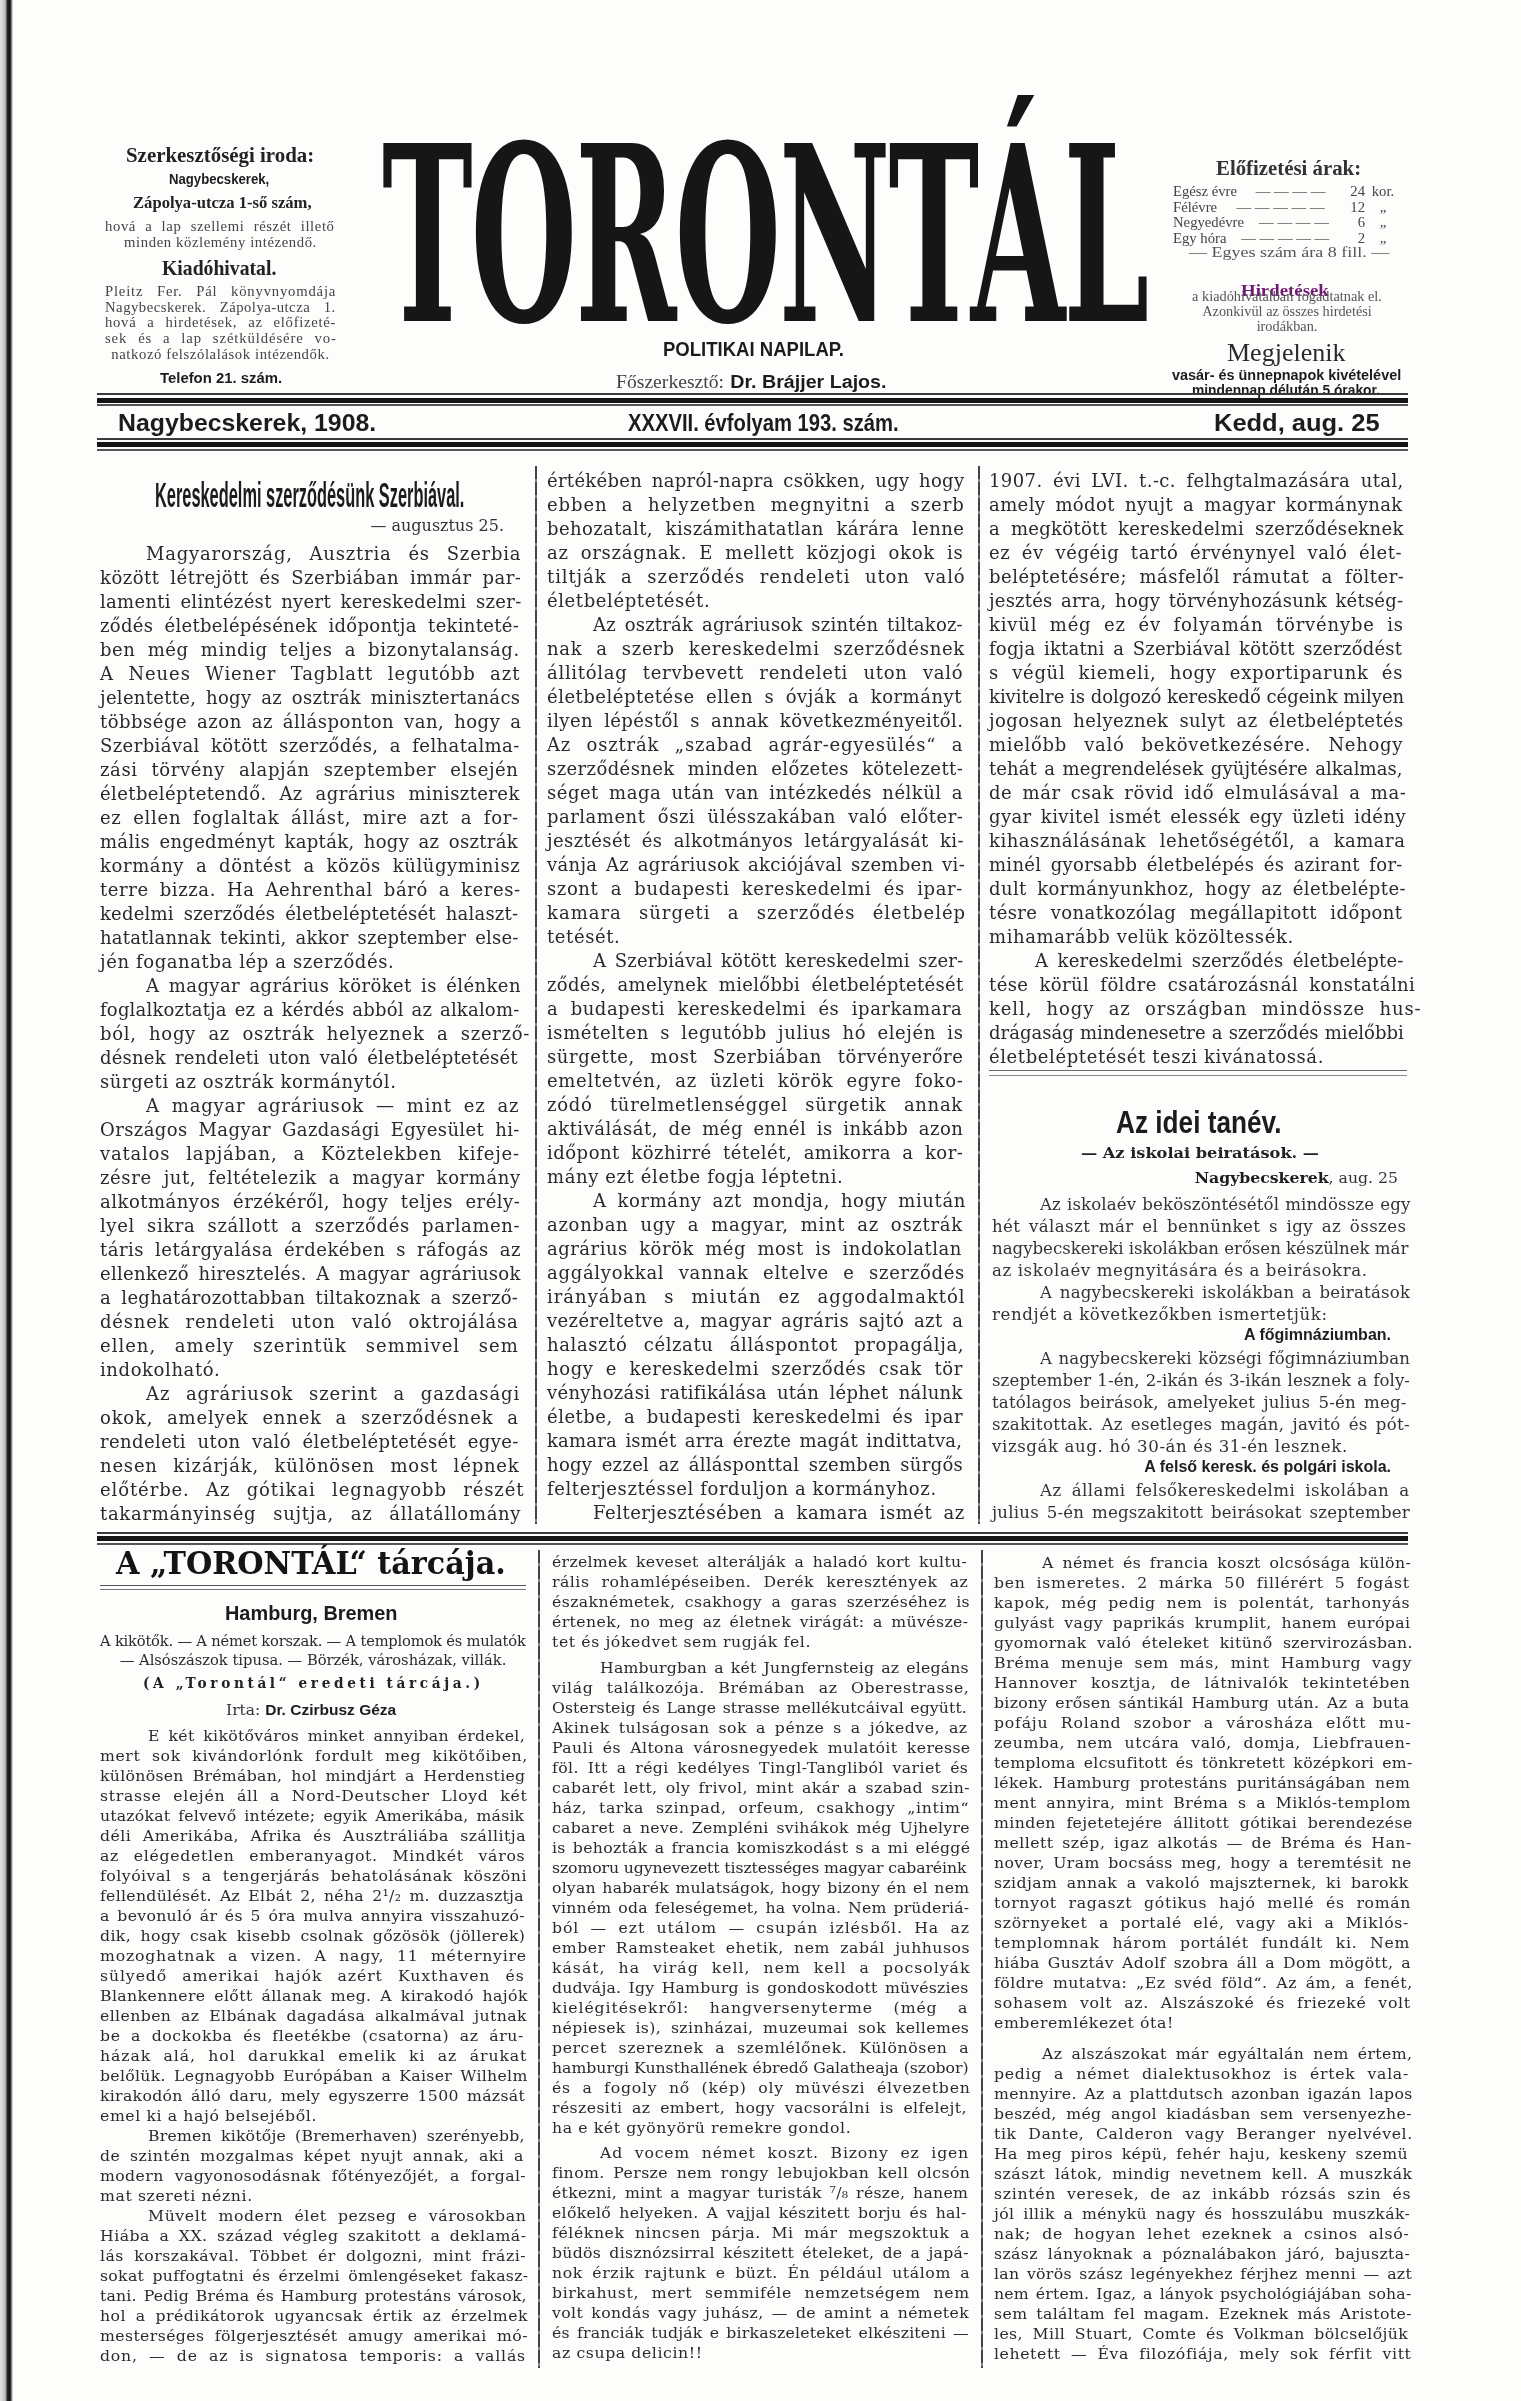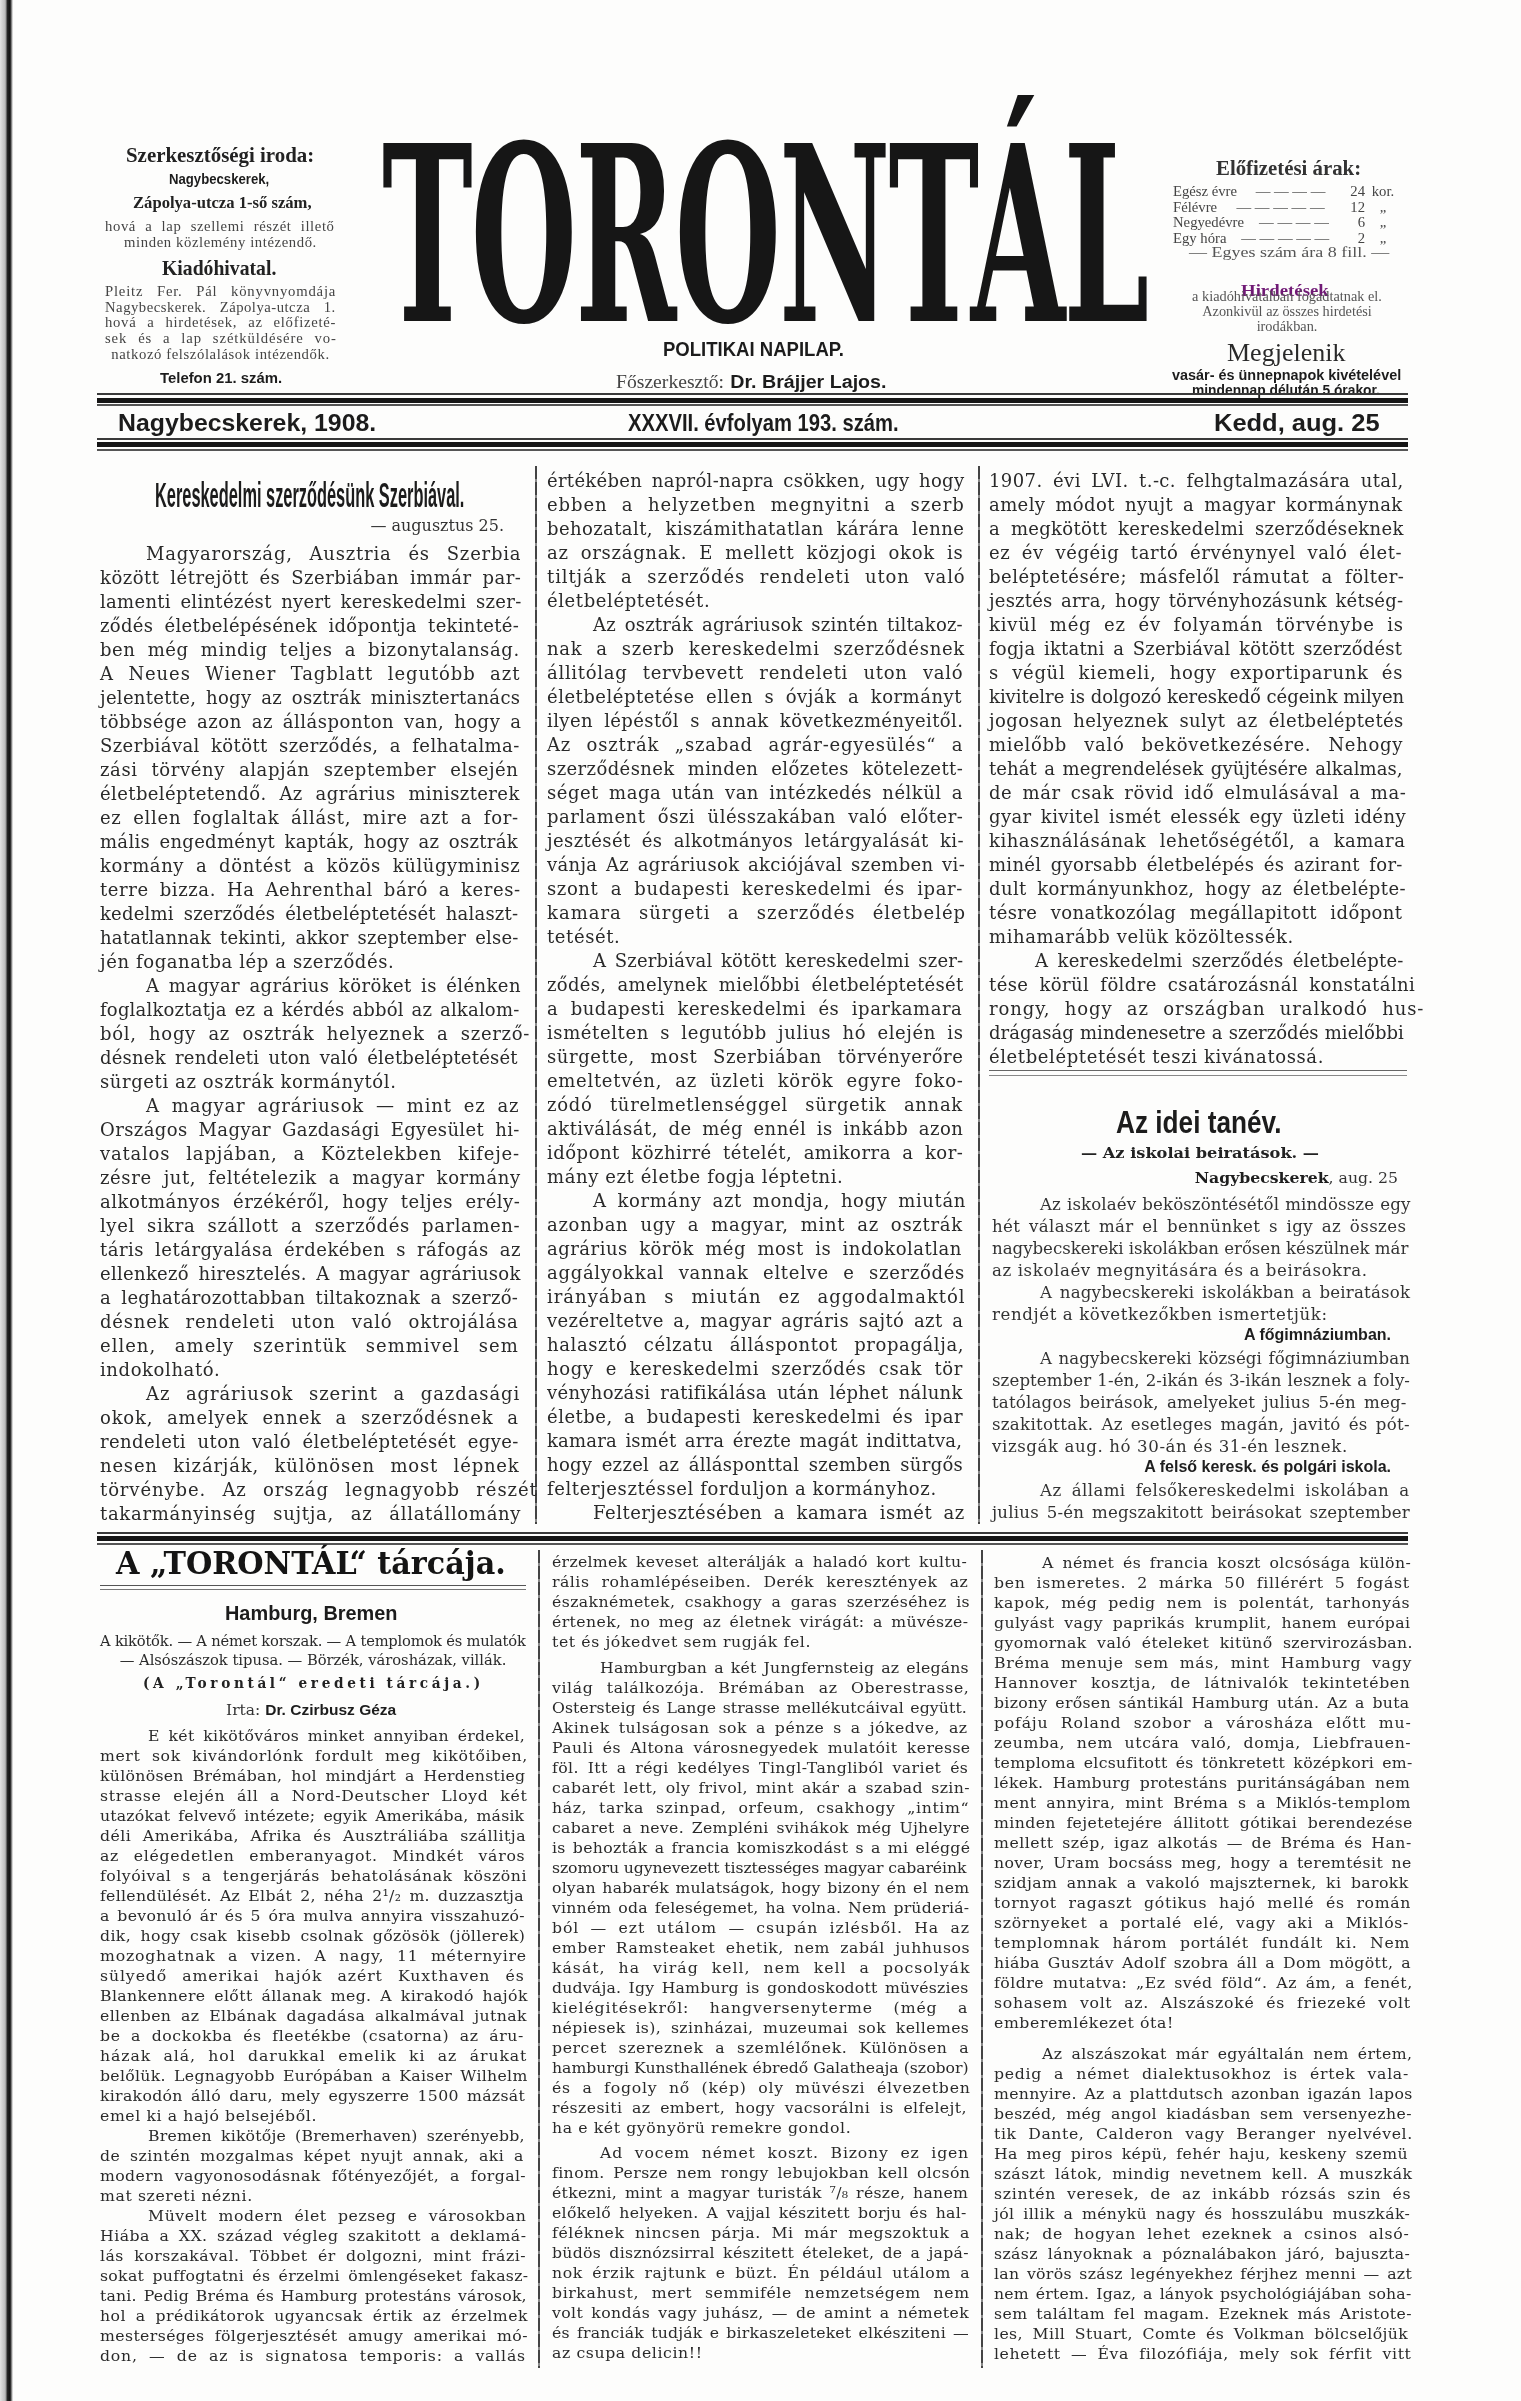--- a/index.html
+++ b/index.html
@@ -165,21 +165,21 @@
         <div class="ln"><span style="letter-spacing: 0.3px; word-spacing: 4.3px;">a leghatározottabban tiltakoznak a szerző-</span></div>
         <div class="ln"><span style="letter-spacing: 0.8px; word-spacing: 9.6px;">désnek rendeleti uton való oktrojálása</span></div>
         <div class="ln"><span style="letter-spacing: 1px; word-spacing: 12px;">ellen, amely szerintük semmivel sem</span></div>
         <div class="ln last"><span style="letter-spacing: 0.6px;">indokolható.</span></div>
       </div>
       <div class="para">
         <div class="ln ind"><span style="letter-spacing: 0.9px; word-spacing: 9px;">Az agráriusok szerint a gazdasági</span></div>
         <div class="ln"><span style="letter-spacing: 0.8px; word-spacing: 7.3px;">okok, amelyek ennek a szerződésnek a</span></div>
         <div class="ln"><span style="letter-spacing: 0.4px; word-spacing: 5.4px;">rendeleti uton való életbeléptetését egye-</span></div>
         <div class="ln"><span style="letter-spacing: 0.8px; word-spacing: 9.1px;">nesen kizárják, különösen most lépnek</span></div>
-        <div class="ln"><span style="letter-spacing: 0.9px; word-spacing: 9.7px;">törvénybe. Az ország legnagyobb részét</span></div>
+        <div class="ln"><span style="letter-spacing: 0.9px; word-spacing: 9.7px;">előtérbe. Az gótikai legnagyobb részét</span></div>
         <div class="ln"><span style="letter-spacing: 0.7px; word-spacing: 10.5px;">takarmányinség sujtja, az állatállomány</span></div>
       </div>
     </div>
   <div class="flow body-up" style="left:547px;top:469px;width:418px">
       <div class="para">
         <div class="ln"><span style="letter-spacing: 0.3px; word-spacing: 3.6px;">értékében napról-napra csökken, ugy hogy</span></div>
         <div class="ln"><span style="letter-spacing: 0.9px; word-spacing: 7.8px;">ebben a helyzetben megnyitni a szerb</span></div>
         <div class="ln"><span style="letter-spacing: 0.4px; word-spacing: 6.6px;">behozatalt, kiszámithatatlan kárára lenne</span></div>
         <div class="ln"><span style="letter-spacing: 0.7px; word-spacing: 5.7px;">az országnak. E mellett közjogi okok is</span></div>
         <div class="ln"><span style="letter-spacing: 0.9px; word-spacing: 8px;">tiltják a szerződés rendeleti uton való</span></div>
@@ -251,21 +251,21 @@
         <div class="ln"><span style="letter-spacing: 0.4px; word-spacing: 3.1px;">gyar kivitel ismét elessék egy üzleti idény</span></div>
         <div class="ln"><span style="letter-spacing: 0.5px; word-spacing: 7.4px;">kihasználásának lehetőségétől, a kamara</span></div>
         <div class="ln"><span style="letter-spacing: 0.3px; word-spacing: 3.4px;">minél gyorsabb életbelépés és azirant for-</span></div>
         <div class="ln"><span style="letter-spacing: 0.4px; word-spacing: 4.4px;">dult kormányunkhoz, hogy az életbelépte-</span></div>
         <div class="ln"><span style="letter-spacing: 0.4px; word-spacing: 7.3px;">tésre vonatkozólag megállapitott időpont</span></div>
         <div class="ln last"><span style="letter-spacing: 0.6px;">mihamarább velük közöltessék.</span></div>
       </div>
       <div class="para">
         <div class="ln ind"><span style="letter-spacing: 0.2px; word-spacing: 3.5px;">A kereskedelmi szerződés életbelépte-</span></div>
         <div class="ln"><span style="letter-spacing: 0.4px; word-spacing: 5px;">tése körül földre csatározásnál konstatálni</span></div>
-        <div class="ln"><span style="letter-spacing: 0.9px; word-spacing: 7.7px;">rongy, hogy az országban uralkodó hus-</span></div>
+        <div class="ln"><span style="letter-spacing: 0.9px; word-spacing: 7.7px;">kell, hogy az országban mindössze hus-</span></div>
         <div class="ln"><span style="letter-spacing: 0.03px; word-spacing: 0.4px;">drágaság mindenesetre a szerződés mielőbbi</span></div>
         <div class="ln last"><span style="letter-spacing: 0.6px;">életbeléptetését teszi kivánatossá.</span></div>
       </div>
     </div>
 
   <div class="abs" style="left:989px;top:1070px;width:418px;height:5.7px;border-top:1.4px solid #666;border-bottom:1px solid #888"></div>
 
   <div class="abs fit sans-b" style="left:1116px;top:1103px;width:167px;height:38px;line-height:38px;font-size:32px"><span style="transform: scaleX(0.8186);">Az idei tanév.</span></div>
   <div class="abs fit" style="left:1081px;top:1145px;width:238px;height:21px;line-height:21px;font:bold 14.3px 'DejaVu Serif',serif;color:#222"><span style="transform: scaleX(1.1312);">— Az iskolai beiratások. —</span></div>
   <div class="abs" style="left:1151px;top:1167px;width:247px;height:21px;line-height:21px;text-align:right;font-size:15.7px;color:#333;white-space:nowrap"><span style="font-weight:bold;color:#1e1e1e">Nagybecskerek</span><span>, aug. 25</span></div>

